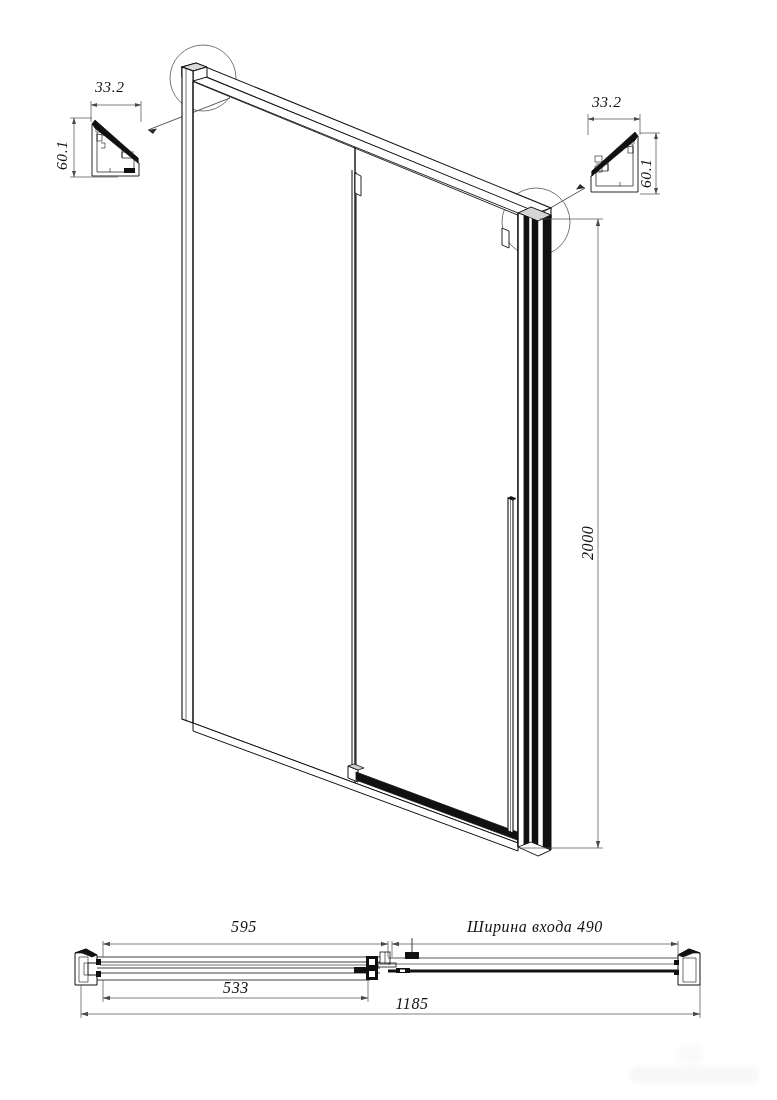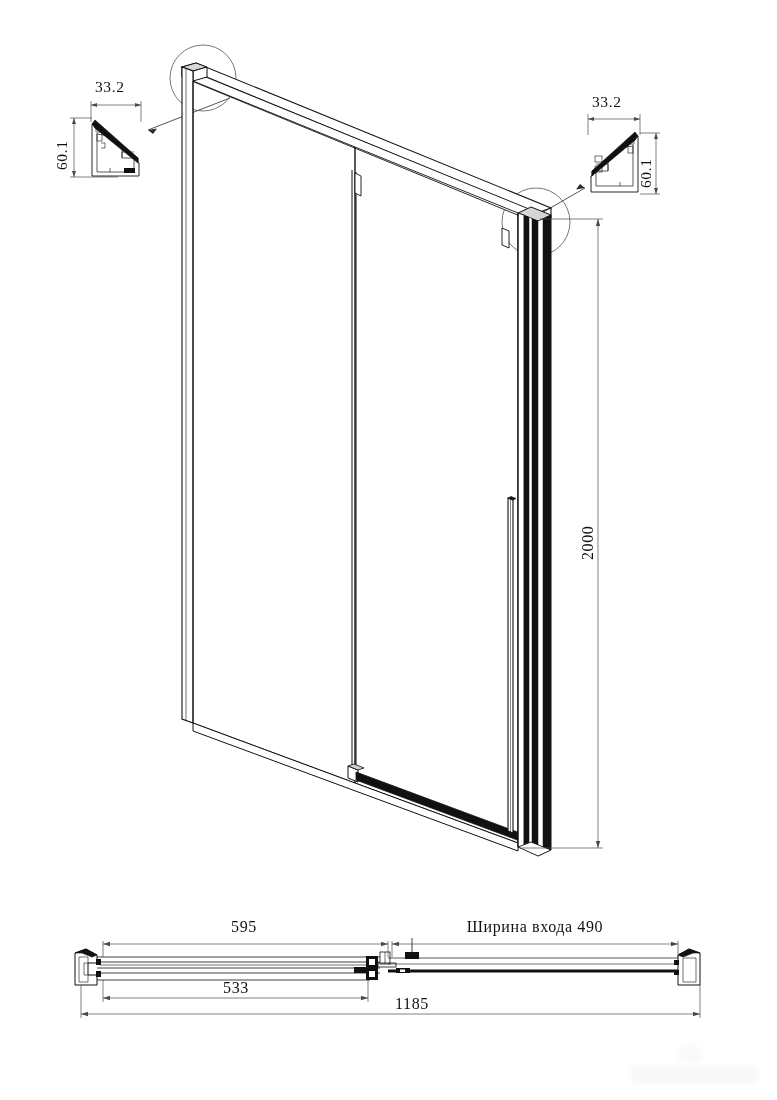--- a/index.html
+++ b/index.html
@@ -4,21 +4,21 @@
 <style>
   html,body{margin:0;padding:0;}
   body{
     width:777px;height:1100px;
     background:#ffffff;
     font-family:"Liberation Serif", serif;
     color:#1a1a1a;
     overflow:hidden;
     position:relative;
   }
-  #root{position:absolute;inset:0;}
+  #root{position:absolute;inset:0;font-style:italic;}
   svg.drawing{position:absolute;left:0;top:0;width:777px;height:1100px;display:block;}
   .dimtext{
     font-family:"Liberation Serif", serif;
     font-size:15.5px;
     fill:#111;
     letter-spacing:0.6px;
   }
   .dimtext.big{font-size:16px;}
   .watermark{
     position:absolute;

